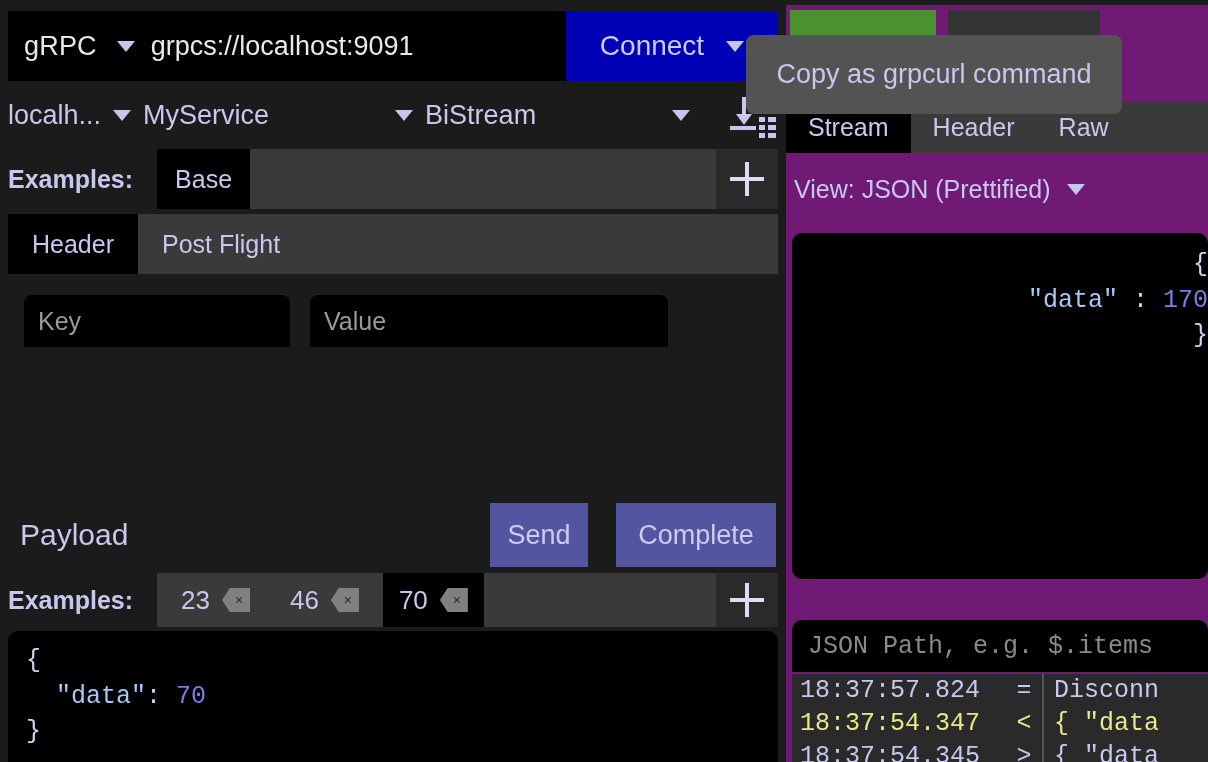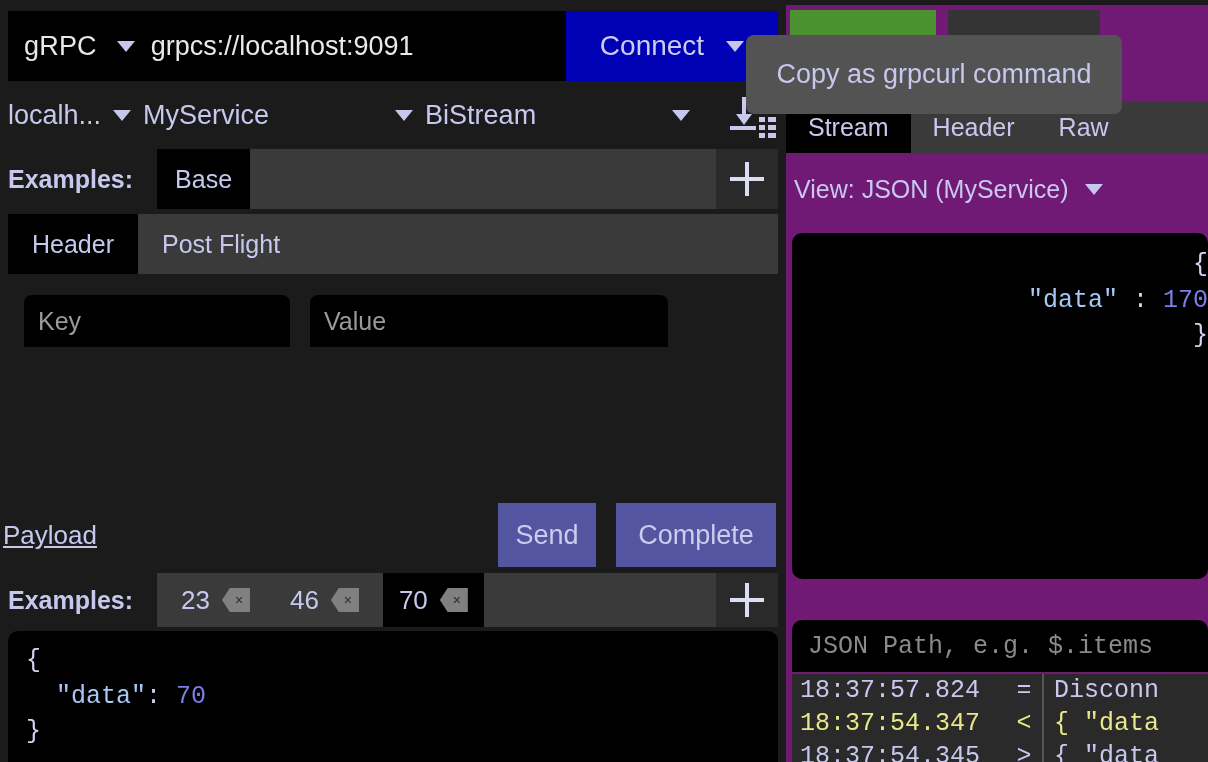--- a/index.html
+++ b/index.html
@@ -120,28 +120,28 @@
   }
   .kv-key { width: 266px; }
   .kv-val { flex: 1 1 auto; }
   .kv-field::placeholder { color: #9a9a9a; }
 
   
   .payload-row {
     position: absolute; left: 0; top: 498px; width: 778px; height: 64px;
     display: flex; align-items: center;
   }
-  .payload-label { color: #c8c8ef; font-size: 26px; padding-left: 3px; text-decoration: underline; }
+  .payload-label { color: #c8c8ef; font-size: 30px; padding-left: 20px; }
   .payload-spacer { flex: 1 1 auto; }
   .btn-purple {
     height: 64px; background: #5455a0; color: #ccccee; font-size: 27px;
     display: flex; align-items: center; justify-content: center;
     cursor: pointer; border: 0; font-family: "Liberation Sans", sans-serif;
   }
-  .btn-send { width: 98px; margin-right: 20px; }
+  .btn-send { width: 98px; margin-right: 28px; }
   .btn-complete { width: 160px; margin-right: 2px; }
 
   
   .pl-examples {
     position: absolute; left: 0; top: 568px; width: 778px; height: 54px;
     display: flex; align-items: stretch;
   }
   .pl-chip {
     display: flex; align-items: center; gap: 12px; padding: 0 16px;
     cursor: pointer; color: #c8c8ef; font-size: 26px; background: #3a3a3a; margin-left: 8px;
@@ -337,21 +337,21 @@
       </div>
       <div class="rp-tab">
         <span>Header</span>
       </div>
       <div class="rp-tab">
         <span>Raw</span>
       </div>
     </div>
 
     <div class="view-row">
-      <span class="view-label">View: JSON (MyService)</span>
+      <span class="view-label">View: JSON (Prettified)</span>
       <span class="caret"></span>
     </div>
 
     <div class="resp-box"><span class="j-brace">{</span>
    <span class="j-key">"data"</span><span class="j-punct"> : </span><span class="j-num">170</span>
 <span class="j-brace">}</span></div>
   </div>
 
   <div class="jsonpath-box">
     <span class="jsonpath-ph">JSON Path, e.g. $.items</span>

